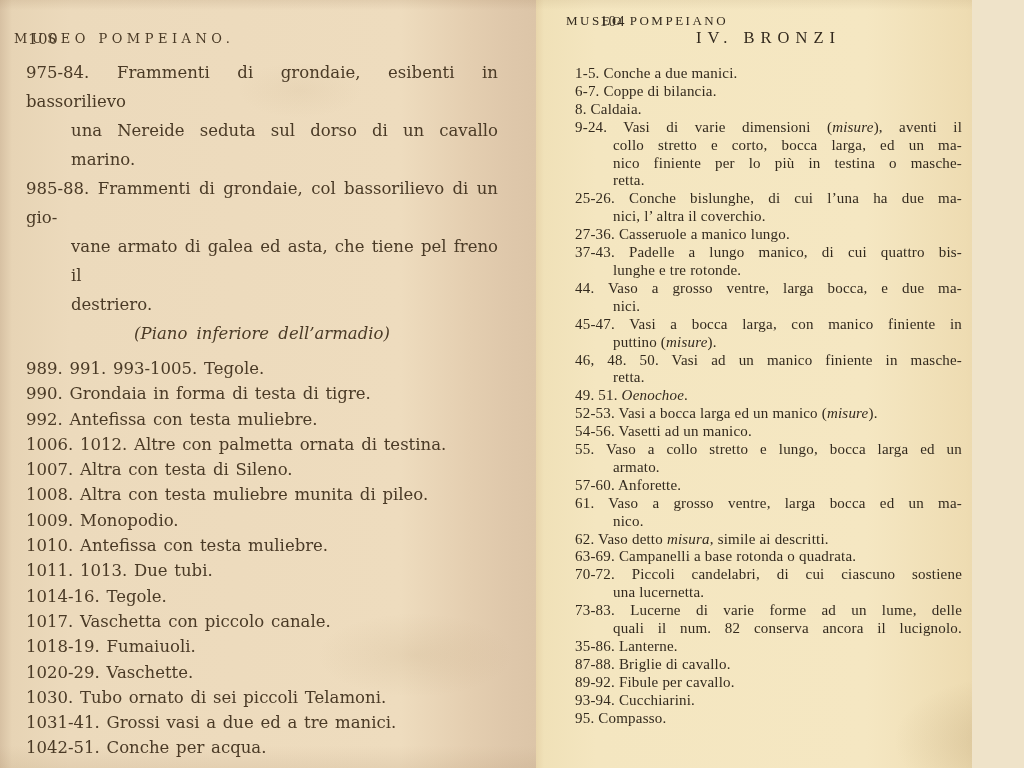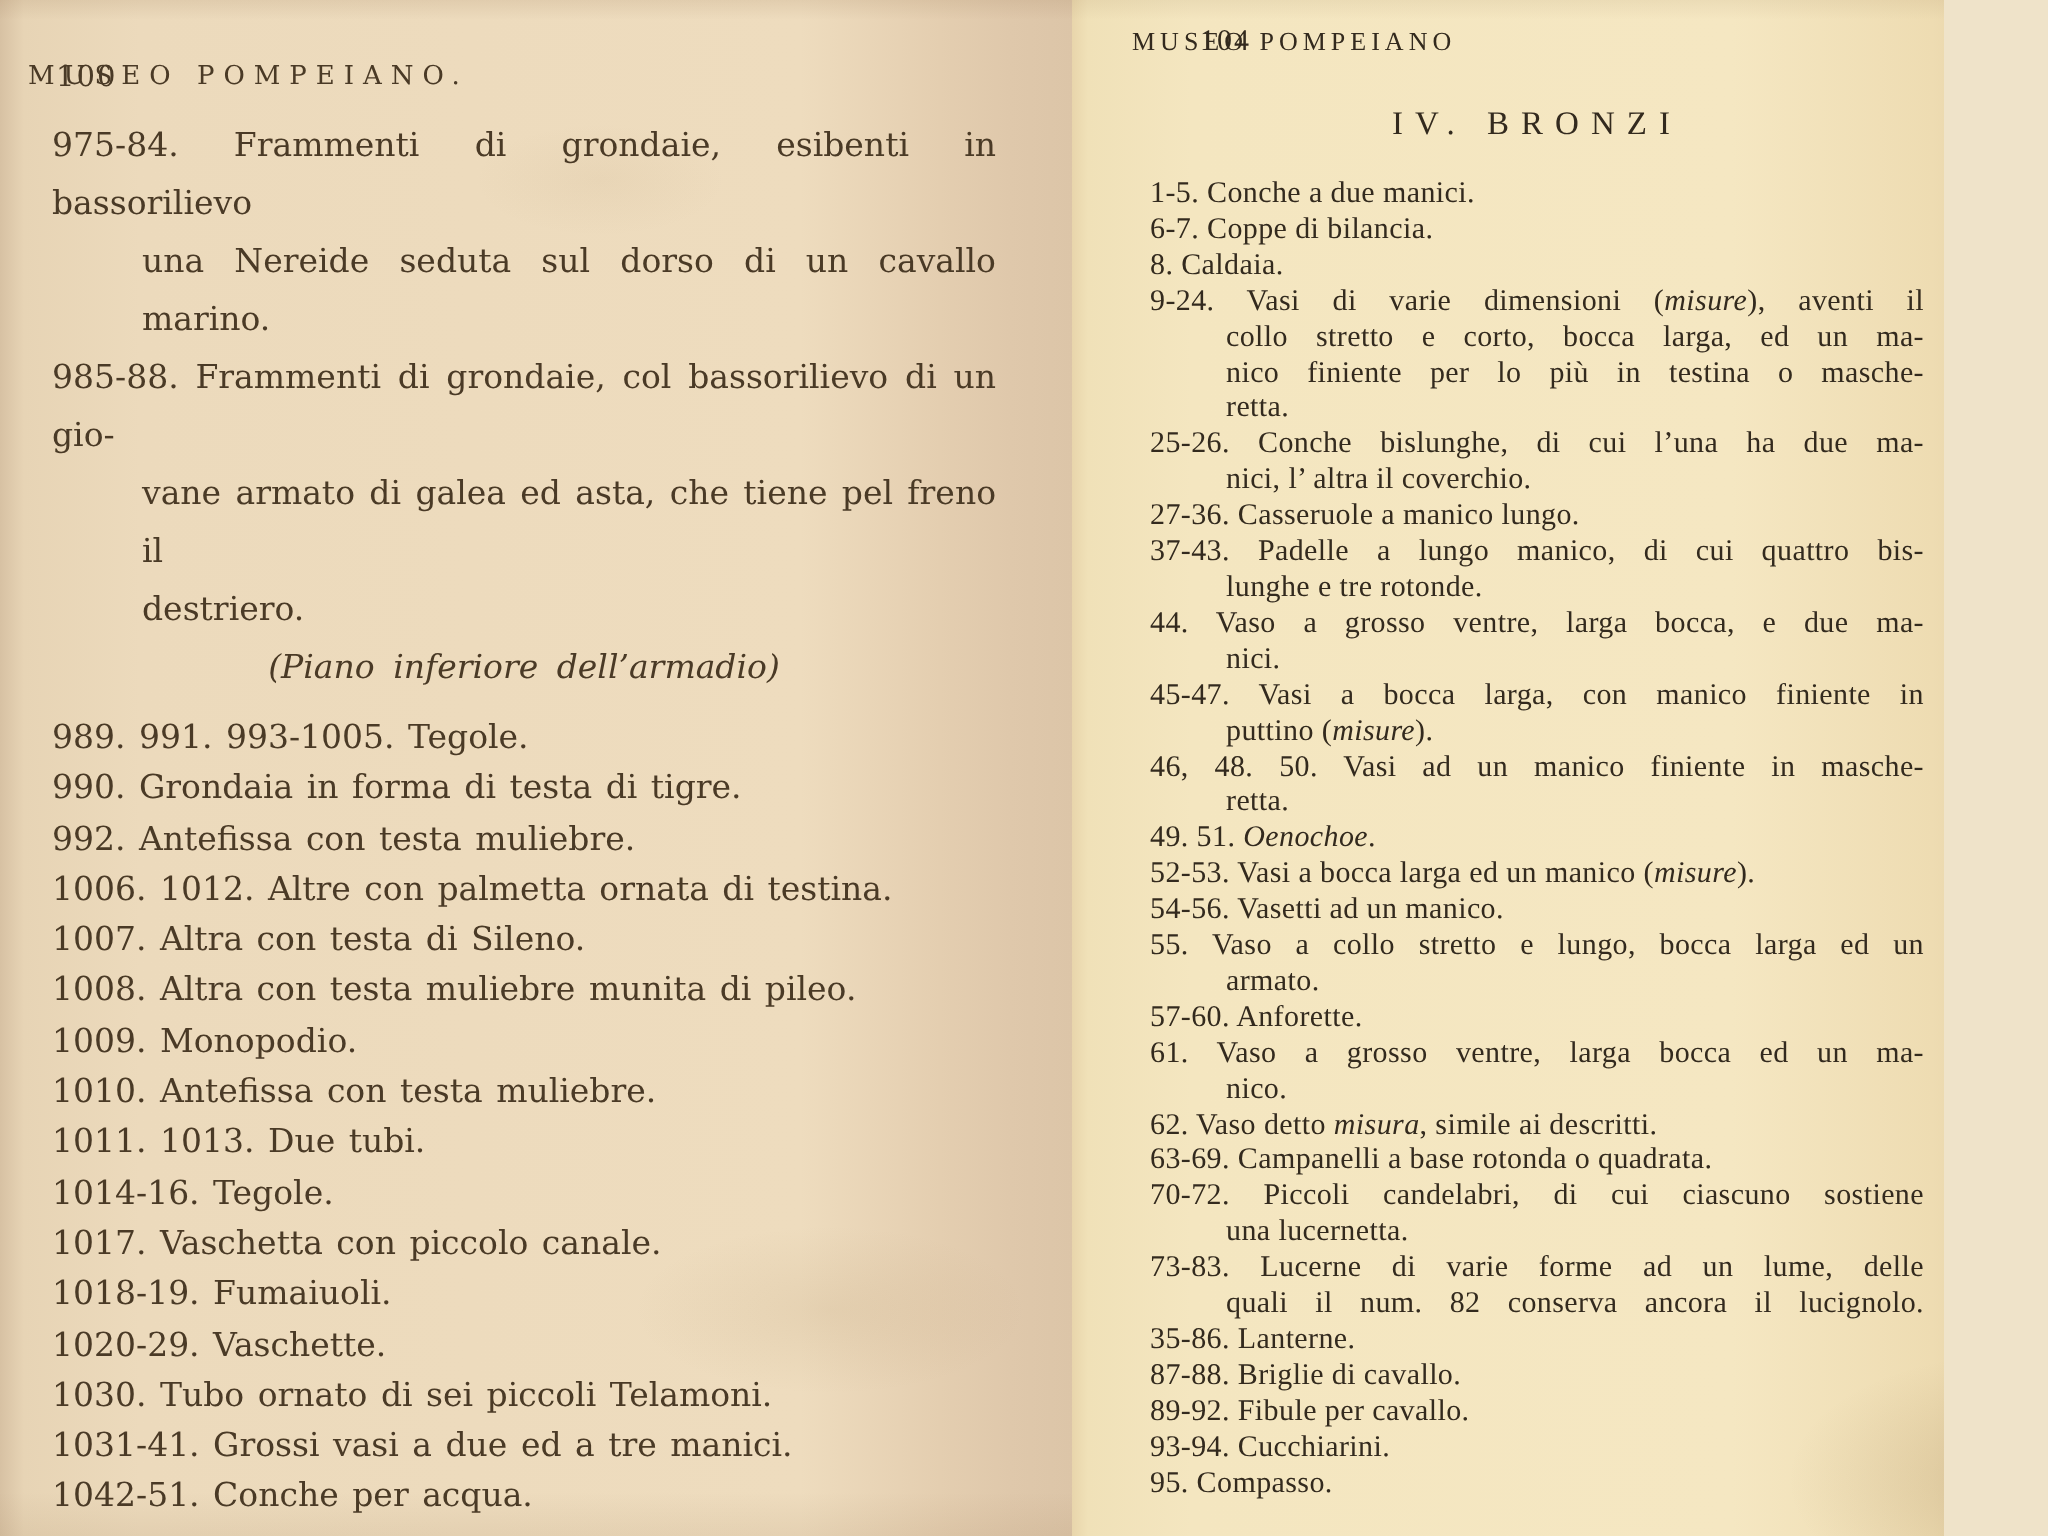--- a/index.html
+++ b/index.html
@@ -28,21 +28,21 @@
   .page-right{
     left:536px; width:436px;
     color:#332a1e;
     font-family:"Liberation Serif", serif;
     font-weight:normal;
     background:
       radial-gradient(160px 90px at 470px 740px, rgba(130,95,50,.18), rgba(130,95,50,0) 70%),
       linear-gradient(180deg, rgba(150,120,80,.10) 0, rgba(150,120,80,0) 10px),
       linear-gradient(90deg,#e8d5ab 0,#f0e1b8 8px,#f4e6c0 60px,#f5e7c2 330px,#eedcb2 430px,#e4cfa4 470px,#ddc69b 488px);
   }
-  .pr-body{padding:51px 10px 0 39px; font-size:15px; line-height:17.9px; letter-spacing:.2px;}
+  .pr-body{padding:27px 10px 0 39px; font-size:15px; line-height:17.9px; letter-spacing:.2px;}
 
   
   .pagenum{position:absolute; letter-spacing:1px;}
   .page-left .pagenum{left:28px; top:31px; font-size:14.5px;}
   .page-right .pagenum{left:64px; top:13px; font-size:15px;}
   .runhead{position:absolute; left:0; width:100%; text-align:left;}
   .page-left .runhead{top:31px; font-size:13px; letter-spacing:4.5px; padding-left:14px; box-sizing:border-box;}
   .page-right .runhead{top:13px; font-size:13px; letter-spacing:2.5px; padding-left:30px; box-sizing:border-box;}
 
   .sechead{text-align:center;}

